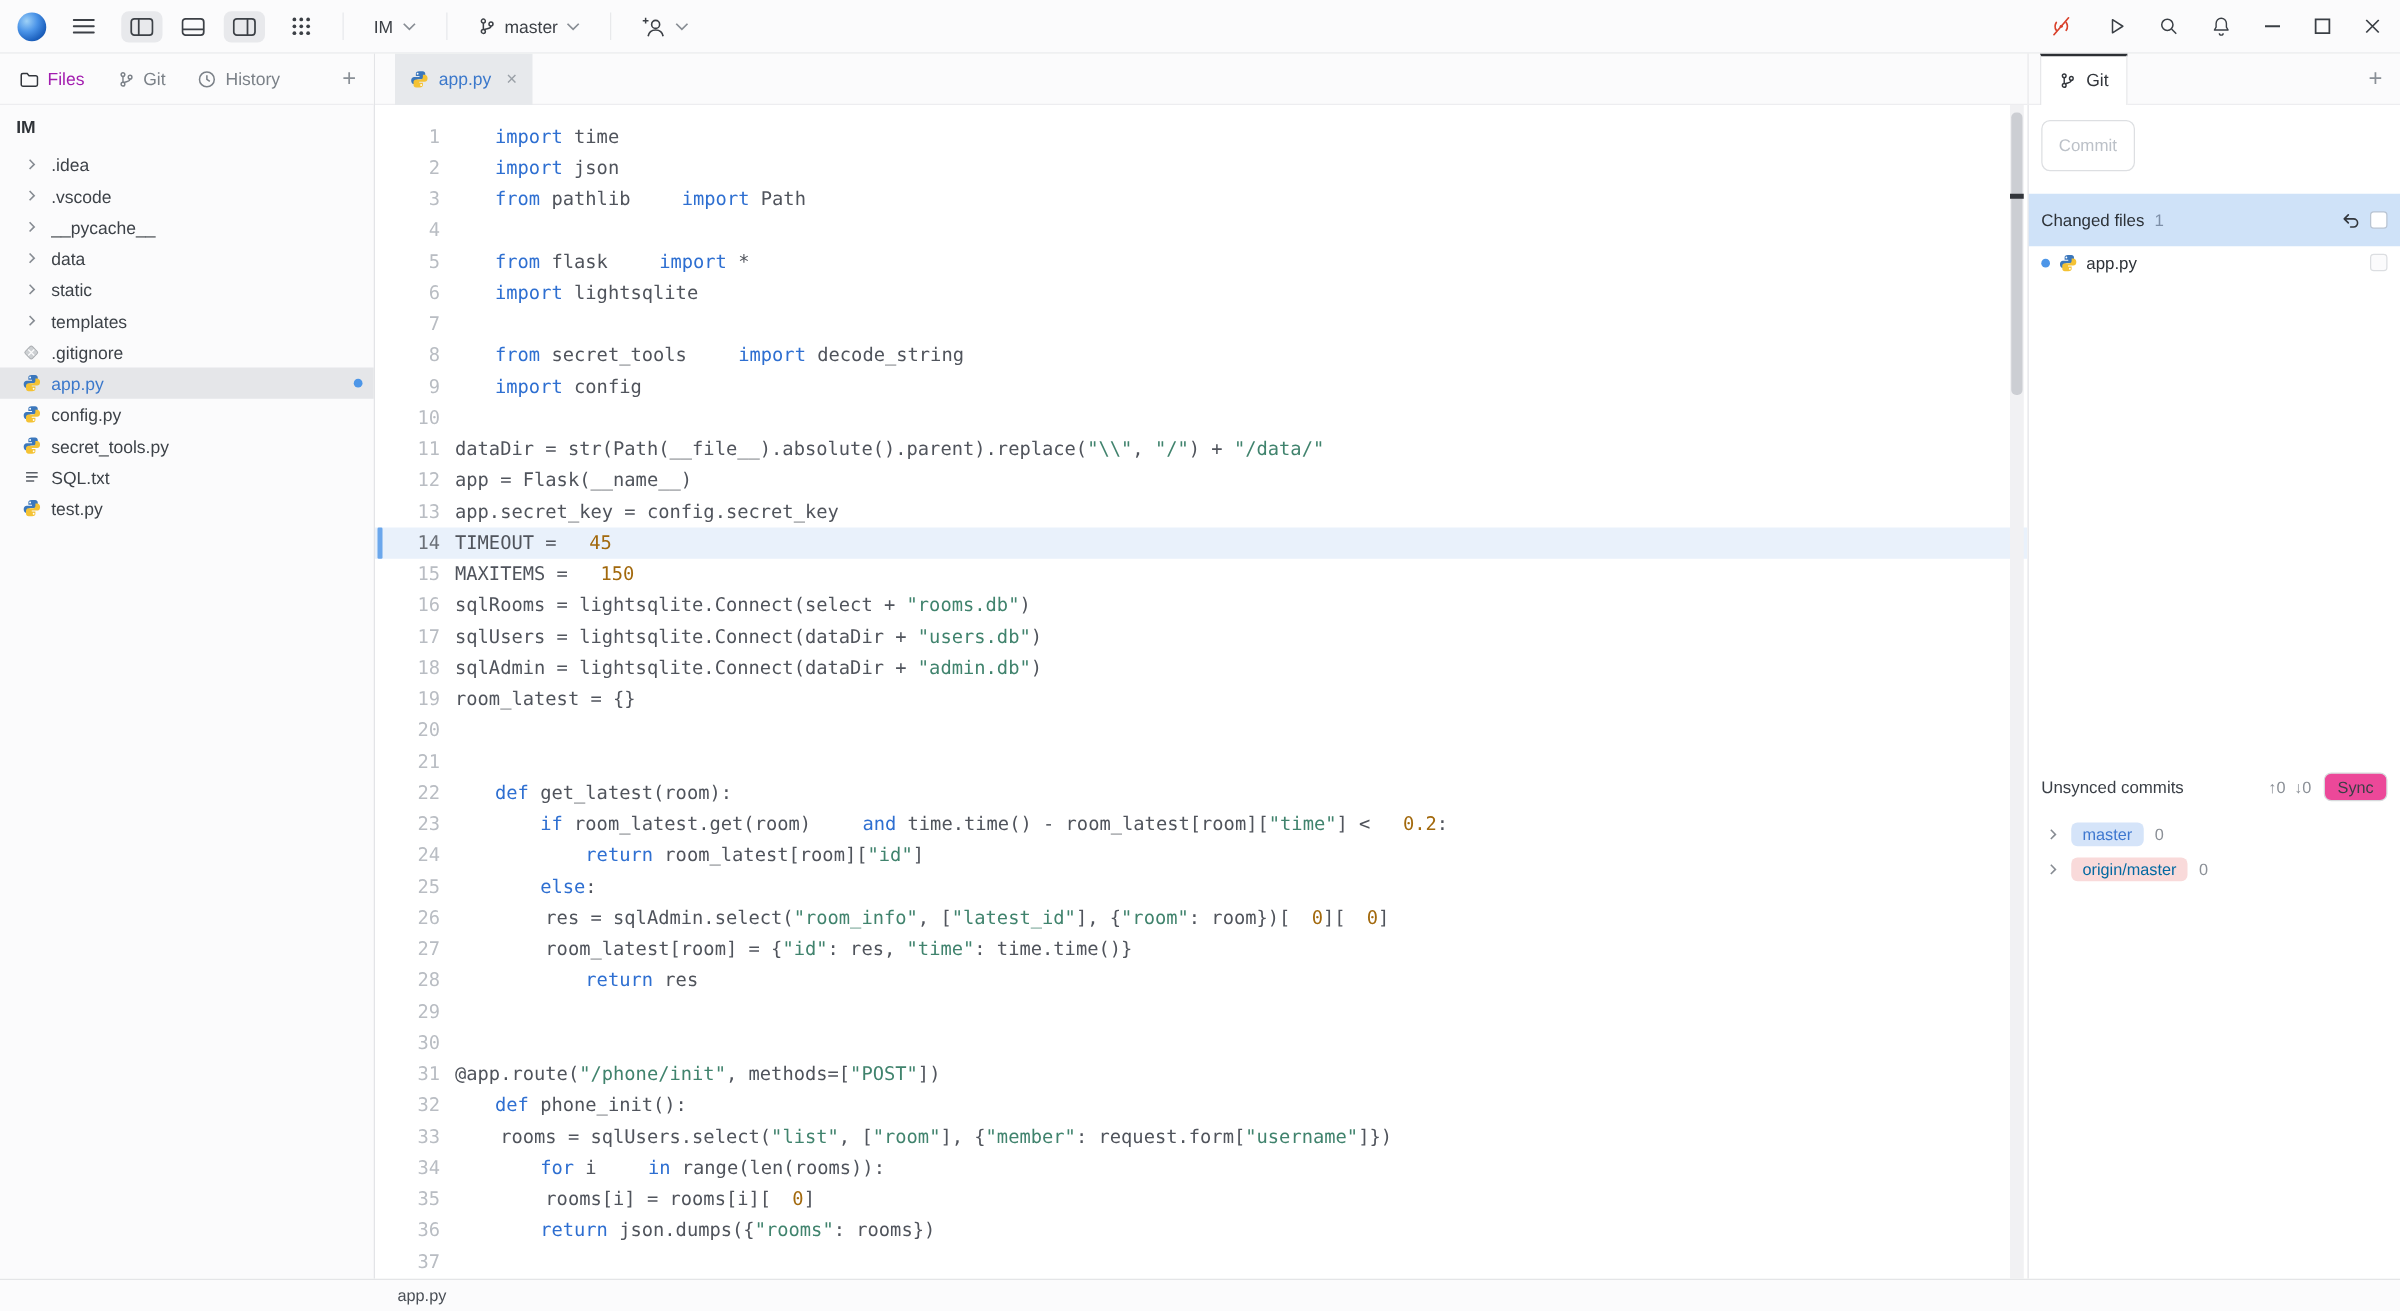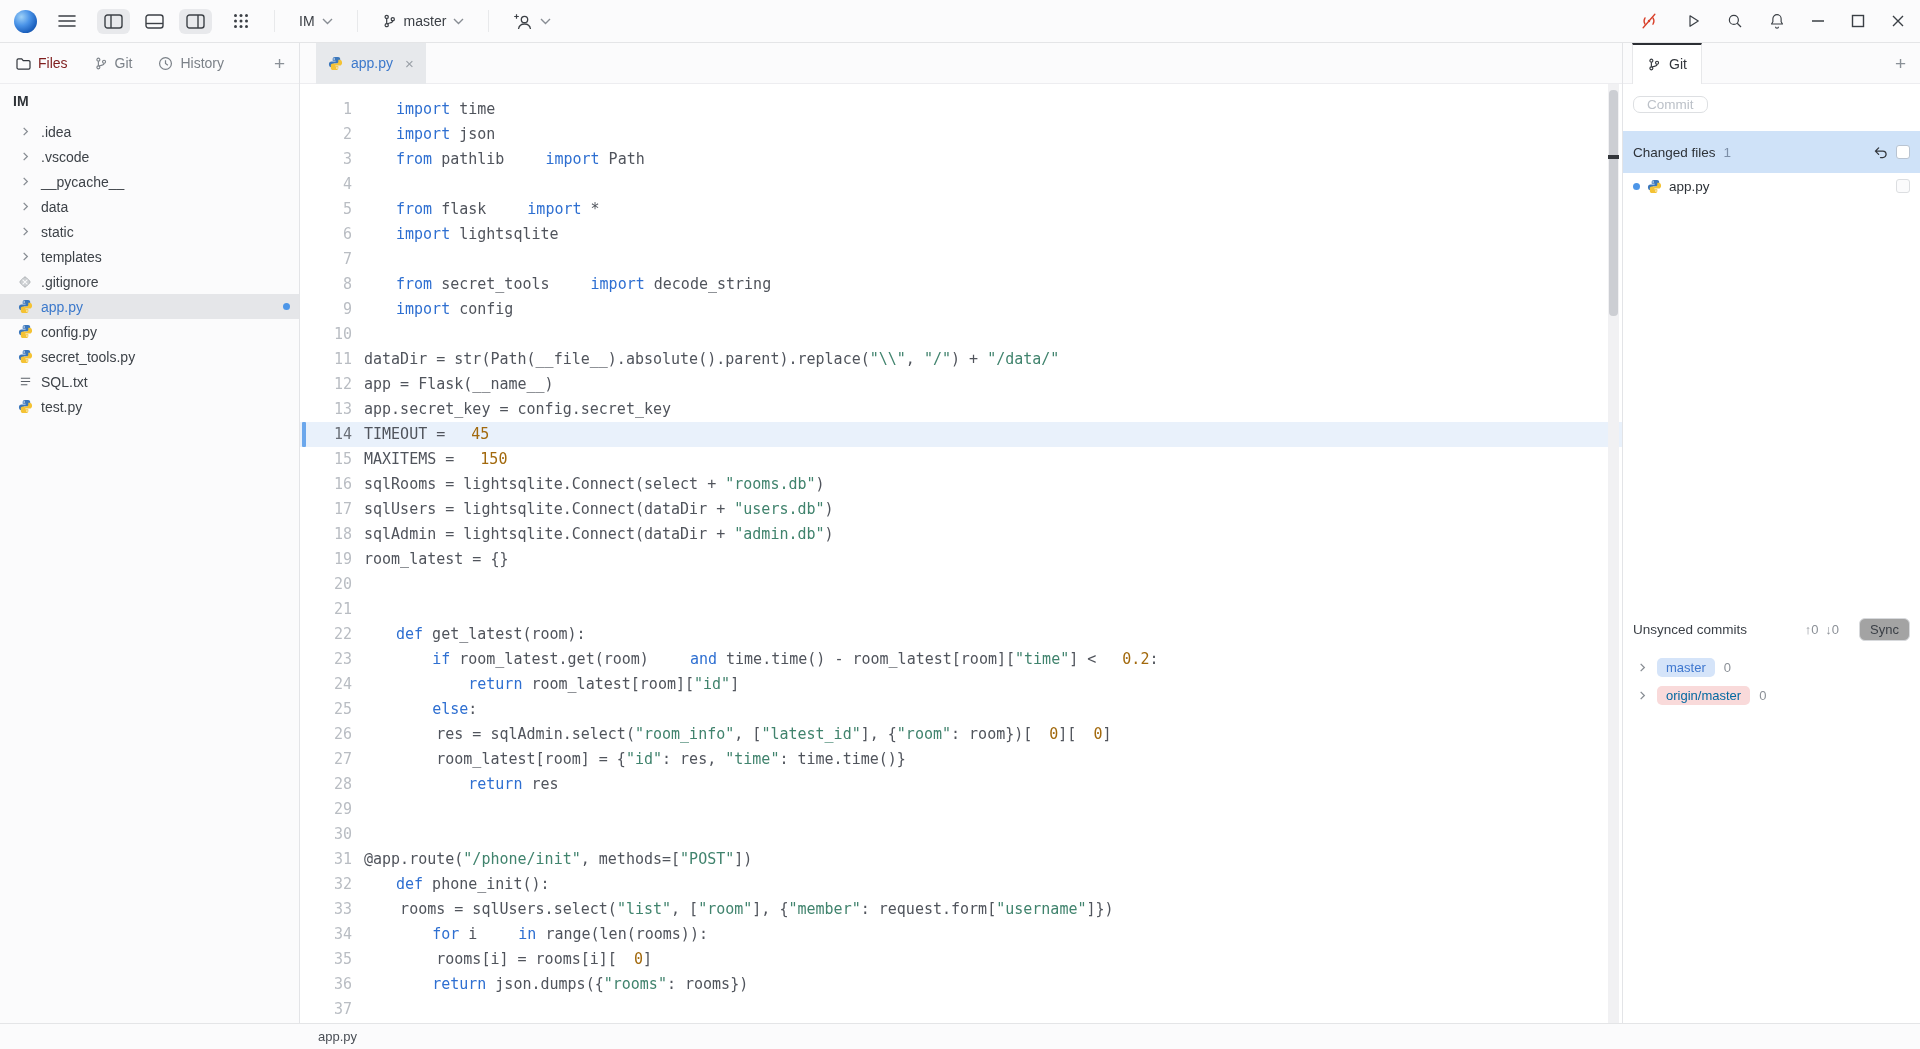--- a/index.html
+++ b/index.html
@@ -32,21 +32,21 @@
   
   .dock-left  { position:absolute; top:43px; left:0; width:300px; bottom:26px; background:#fbfbfc; border-right:1px solid #e3e4e7; }
   .editor     { position:absolute; top:43px; left:300px; right:298px; bottom:26px; background:#ffffff; }
   .dock-right { position:absolute; top:43px; right:0; width:298px; bottom:26px; background:#ffffff; border-left:1px solid #e3e4e7; }
 
   .tabbar { height:41px; display:flex; align-items:center; background:#fbfbfc; border-bottom:1px solid #ededf0; }
 
   
   .dock-left .tabbar { padding-left:16px; gap:26px; }
   .dtab { display:flex; align-items:center; gap:7px; color:#7b8188; font-size:14px; }
-  .dtab.active { color:#7f1d1d; }
+  .dtab.active { color:#a21caf; }
   .plus-btn { margin-left:auto; padding-right:14px; color:#8a9097; font-size:19px; line-height:1; }
 
   
   .project-label { margin:4px 0 6px 0; padding-left:13px; font-weight:bold; font-size:14px; color:#2f3338; height:25px; display:flex; align-items:center; }
   .tree-row { height:25px; display:flex; align-items:center; padding-left:17px; gap:8px; position:relative; font-size:14px; color:#3d4248; cursor:default; }
   .tree-row .t-icon { width:16px; display:flex; justify-content:center; }
   .tree-row.selected { background:#e5e6e9; }
   .tree-row.blue { color:#3b78cb; }
   .tree-dot { position:absolute; right:9px; top:50%; margin-top:-3.5px; width:7px; height:7px; border-radius:50%; background:#4d96e8; }
 
@@ -81,36 +81,36 @@
     border-top:2px solid #2c2f34; font-size:14px; color:#32363c;
   }
   .gp-body { position:relative; height:calc(100% - 41px); }
   .commit-box {
     margin:12px 10px 0 10px; height:53px; border:1px solid #d9dbde; border-radius:7px;
     padding:8px 10px; font-size:13.5px; line-height:1.4; color:#9ba1aa; background:#fff;
   }
   .commit-btn-row { margin:12px 10px 0 10px; }
   .commit-btn {
     display:inline-block; border:1px solid #dddfe2; border-radius:7px; background:#fff;
-    padding:0 13px; font-size:13.5px; color:#bcc1c8;
+    padding:12px 13px; font-size:13.5px; color:#bcc1c8;
   }
   .changed-header {
     margin-top:18px; height:42px; background:#cfe2f8; display:flex; align-items:center;
     padding:0 10px; gap:8px; font-size:13.5px; color:#2d3238;
   }
   .changed-count { color:#7d8fa8; }
   .checkbox { width:14px; height:14px; border:1px solid #b9c4d2; border-radius:3px; background:#fff; }
   .checkbox.dim { border-color:#dcdee1; background:#fbfbfc; }
   .gfile-row { height:26px; display:flex; align-items:center; padding:0 10px; gap:7px; font-size:13.5px; color:#2d3238; }
   .gdot { width:7px; height:7px; border-radius:50%; background:#4d96e8; }
   .spacer { flex:1; }
   .unsynced { position:absolute; top:520px; left:0; right:0; padding:0 10px;text-align:center; }
   .unsynced-header { display:flex; align-items:center; height:27px; font-size:13.5px; color:#3a3f46; }
   .updown { margin-left:auto; color:#8b9097; display:flex; gap:7px; font-size:13px; }
-  .sync-btn { margin-left:20px; border:1px solid #d7d9dc; border-radius:6px; background:#a3a3a3; padding:3px 10px; font-size:13px; color:#3a3f46; }
+  .sync-btn { margin-left:10px; border:1px solid #d7d9dc; border-radius:6px; background:#ec4899; padding:3px 10px; font-size:13px; color:#3a3f46; }
   .branch-row { display:flex; align-items:center; height:28px; gap:9px; padding-left:4px; }
   .branch-row:first-of-type { margin-top:10px; }
   .badge { font-size:13px; padding:2px 9px; border-radius:5px; }
   .badge.blue { background:#d5e4f9; color:#3e77cf; }
   .badge.red  { background:#f9dada; color:#0369a1; }
   .branch-count { color:#8b9097; font-size:13px; }
 
   
   .statusbar {
     position:absolute; left:0; right:0; bottom:0; height:26px; background:#fbfbfc;

